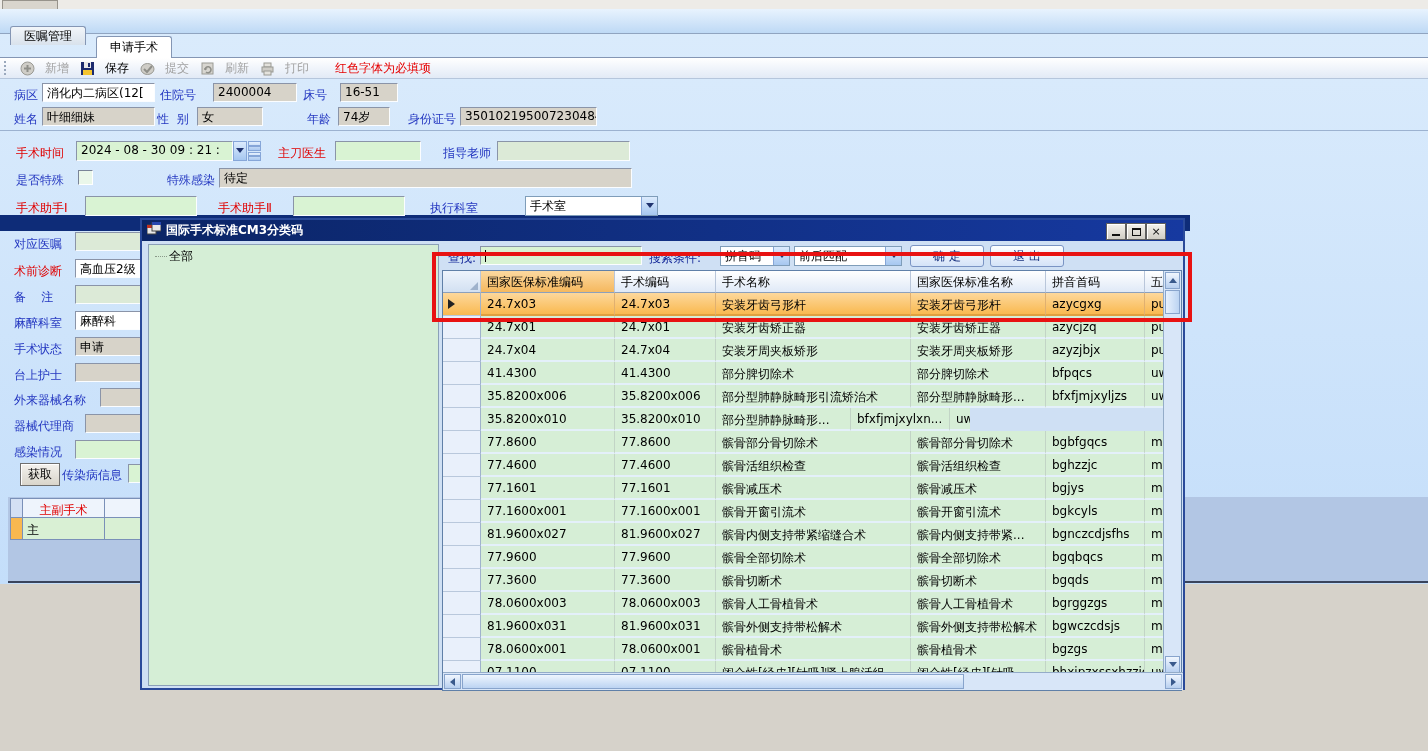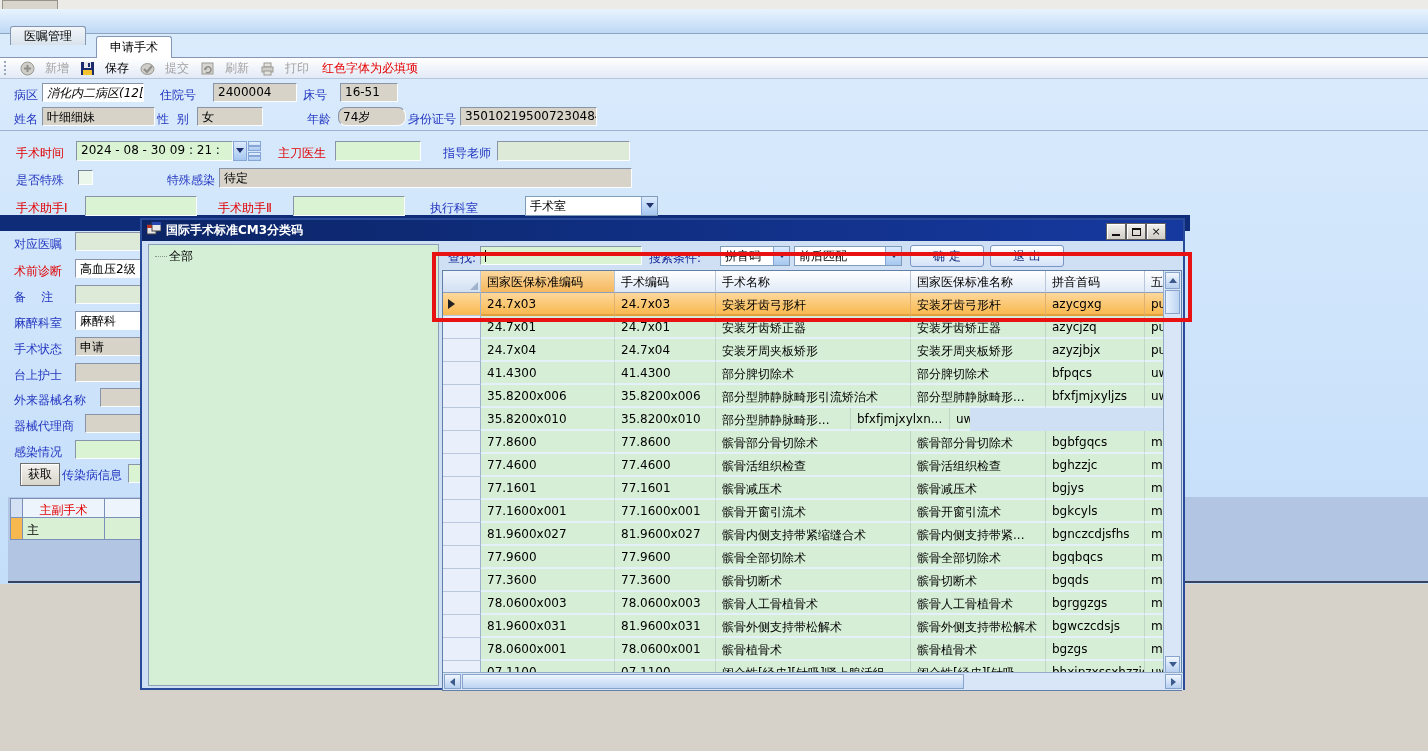--- a/index.html
+++ b/index.html
@@ -15,21 +15,21 @@
   .tabline{left:0;top:57px;width:1428px;height:1px;background:#8496b4;}
   .tab{position:absolute;border:1px solid #8496b4;border-bottom:none;border-radius:3px 3px 0 0;padding:0 13px;line-height:20px;cursor:default;}
   .tab.inactive{top:26px;height:18px;line-height:18px;background:linear-gradient(#f2f6fa,#d9e2ec);}
   .tab.active{top:36px;height:22px;background:#ffffff;}
   
   .toolbar{left:0;top:58px;width:1428px;height:21px;background:linear-gradient(#ffffff,#e2eaf6);border-bottom:1px solid #b6c6dc;display:flex;align-items:center;padding-left:4px;box-sizing:border-box;}
   .grip{width:3px;height:14px;border-left:2px dotted #9aa8bc;margin-right:7px;}
   .tbtn{display:flex;align-items:center;gap:10px;padding:1px 7px 1px 4px;}
   .tbtn .ic{width:15px;height:15px;display:inline-block;}
   .tbtn.disabled{color:#a2a2a2;}
-  .tb-hint{color:#e50000;margin-left:6px;}
+  .tb-hint{color:#e50000;margin-left:19px;}
   
   .lbl{position:absolute;color:#2336c0;white-space:pre;}
   .lbl.req{color:#e00000;}
   .fld{position:absolute;border:1px solid;border-color:#8a94a8 #fbfdff #fbfdff #8a94a8;padding:1px 3px 0 4px;box-sizing:border-box;height:19px;overflow:hidden;white-space:nowrap;}
   .fld.gray{background:#d7d3c9;}
   .fld.green{background:#d9f3d3;}
   .fld.palegreen{background:#dcead7;}
   .fld.white{background:#ffffff;}
   .divline{left:0;top:130px;width:1428px;height:1px;background:#9cb2d0;}
   .navybar{left:0;top:215px;width:1190px;height:16px;background:#0e2c78;}
@@ -154,32 +154,32 @@
             <rect x="2" y="6" width="11" height="5" fill="#cfcdc7" stroke="#9a9a94"></rect>
             <rect x="4" y="10" width="7" height="4" fill="#e4e2dc" stroke="#9a9a94"></rect>
           </svg>
       </span>
         <span>打印</span>
     </div>
     <span class="tb-hint">红色字体为必填项</span>
   </div>
 
   <div class="lbl" style="left:14px;top:87px;">病区</div>
-  <div class="fld white" style="left:42px;top:83px;width:102px;font-style:italic;">消化内二病区(12[</div>
+  <div class="fld white" style="left:42px;top:83px;width:113px;">消化内二病区(12[</div>
   <div class="lbl" style="left:160px;top:87px;">住院号</div>
   <div class="fld gray" style="left:213px;top:83px;width:84px;">2400004</div>
   <div class="lbl" style="left:303px;top:87px;">床号</div>
   <div class="fld gray" style="left:340px;top:83px;width:58px;">16-51</div>
 
   <div class="lbl" style="left:14px;top:111px;">姓名</div>
   <div class="fld gray" style="left:42px;top:107px;width:113px;">叶细细妹</div>
   <div class="lbl" style="left:157px;top:111px;">性  别</div>
   <div class="fld gray" style="left:197px;top:107px;width:66px;">女</div>
   <div class="lbl" style="left:307px;top:111px;">年龄</div>
-  <div class="fld gray" style="left:338px;top:107px;width:68px;border-radius:8px;">74岁</div>
+  <div class="fld gray" style="left:338px;top:107px;width:52px;">74岁</div>
   <div class="lbl" style="left:408px;top:111px;">身份证号</div>
   <div class="fld gray" style="left:460px;top:107px;width:137px;">350102195007230484</div>
 
   <div class="abs divline"></div>
 
   <div class="lbl req" style="left:16px;top:145px;">手术时间</div>
   <div class="fld green" style="left:76px;top:141px;width:157px;height:20px;">2024 - 08 - 30    09 : 21 :</div>
   <div class="ddbtn" style="left:233px;top:141px;height:20px;">
       <div class="tri-down"></div>
     </div>

